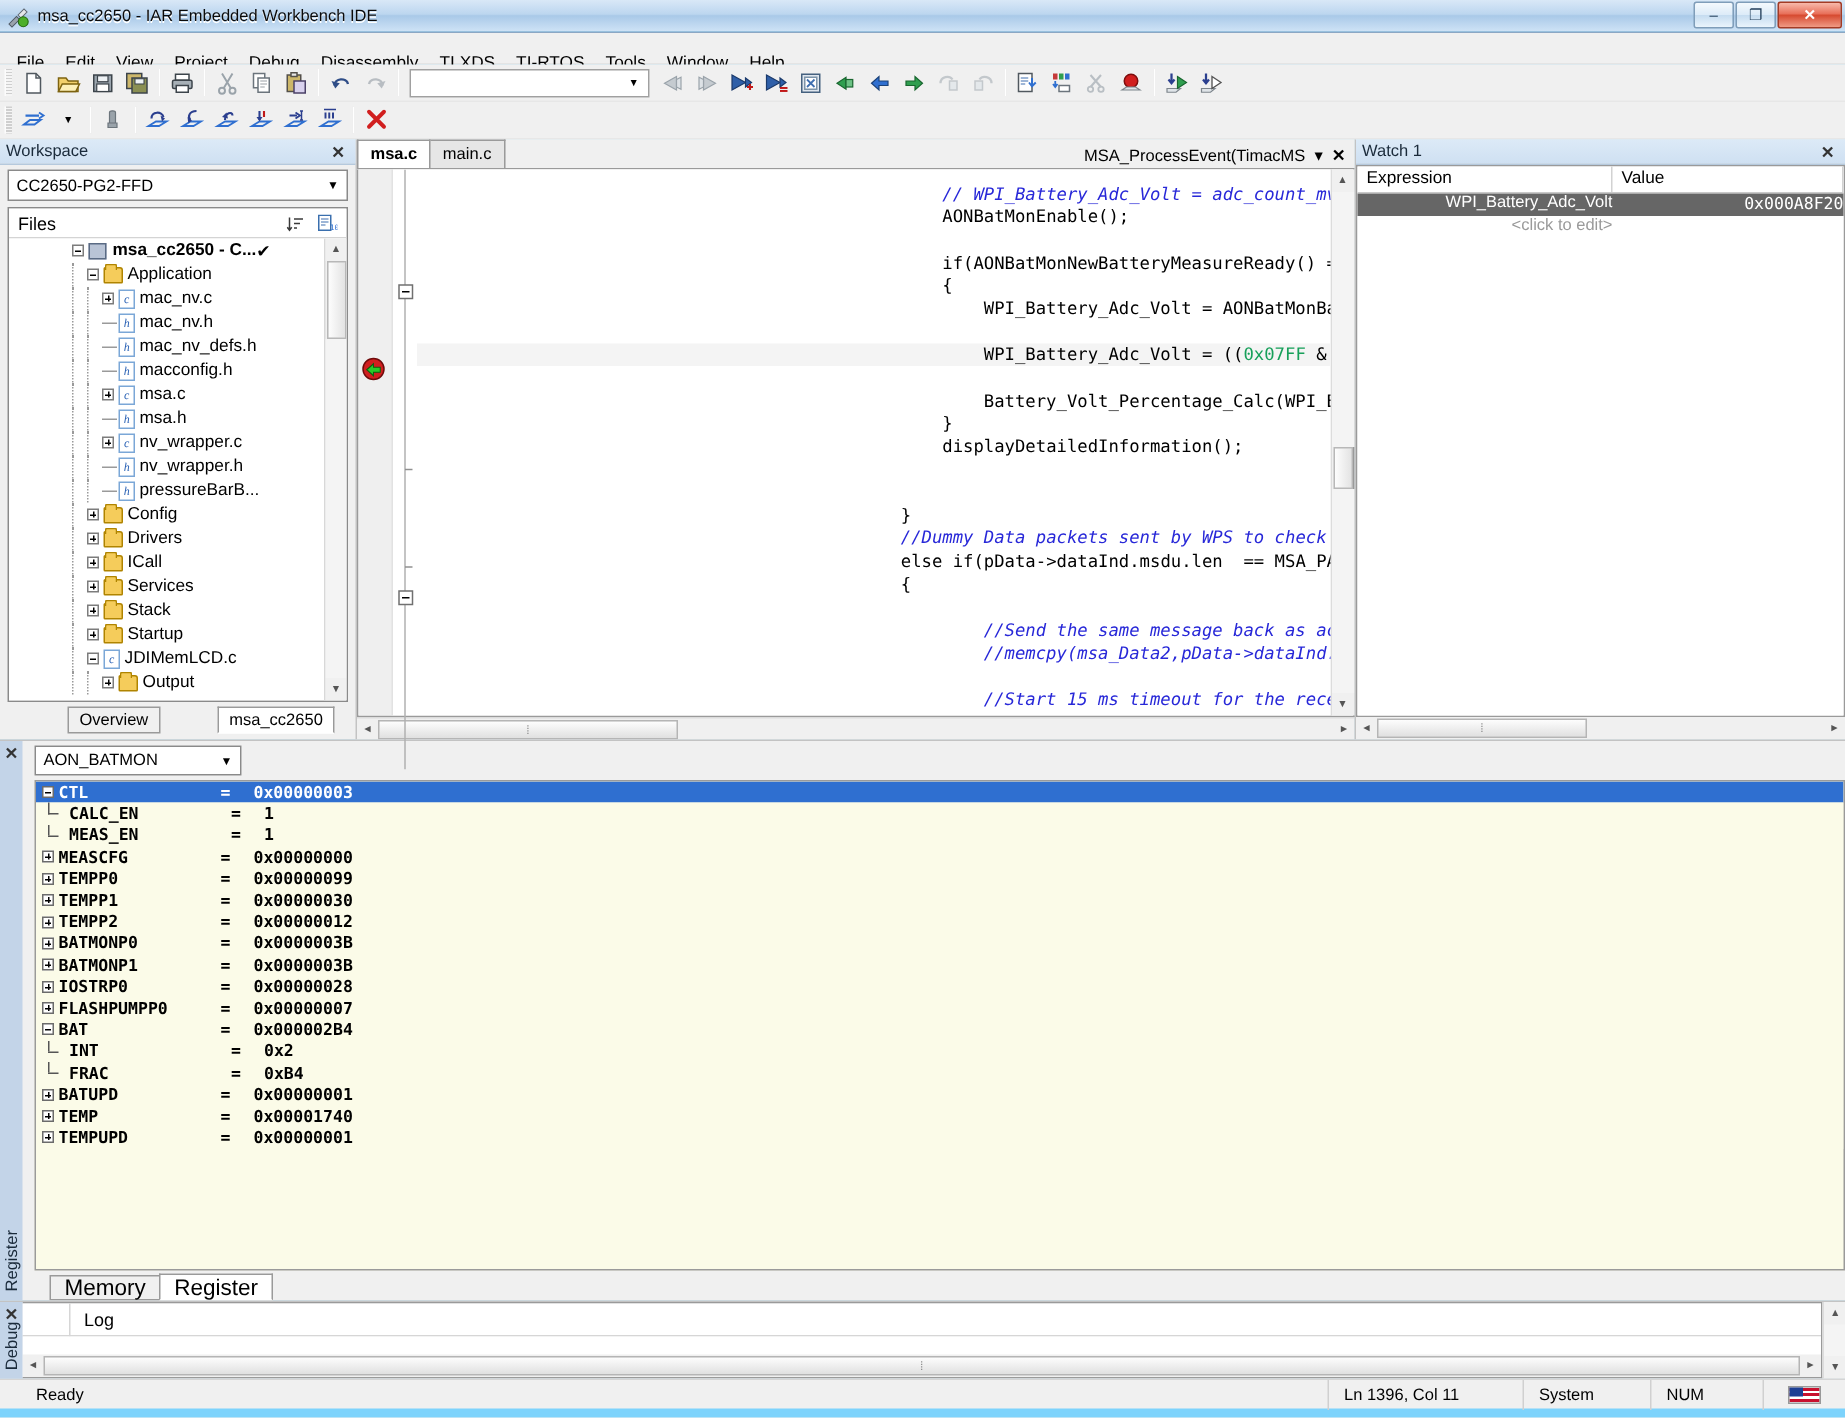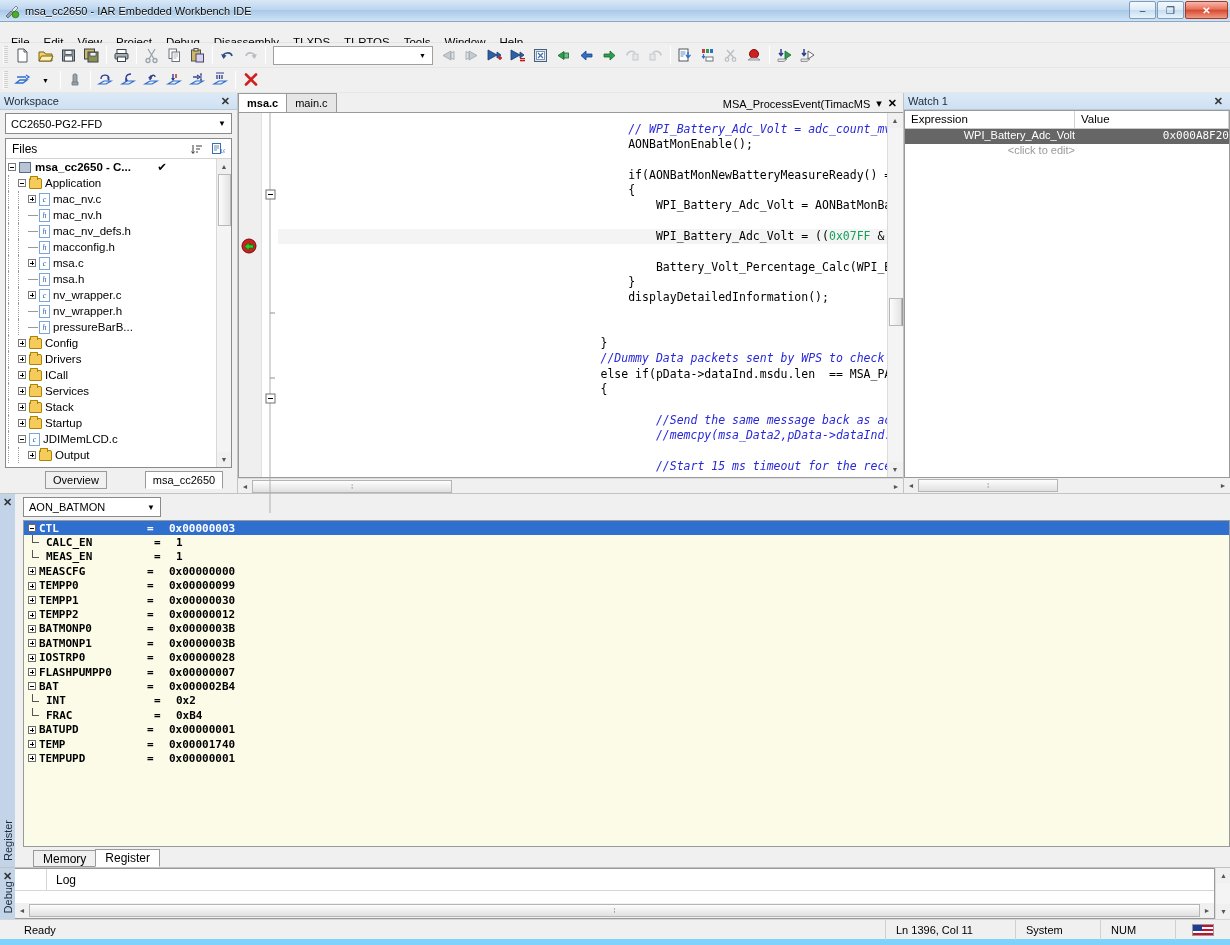--- a/index.html
+++ b/index.html
@@ -128,20 +128,21 @@
     height:20px; border-bottom:1px solid #d4d4d4;
     display:flex; align-items:center; padding-left:6px;
     font-size:12px; color:#000; background:#fff;
   }
   .ws-head .icons { margin-left:auto; display:flex; gap:8px; padding-right:6px; }
   .ws-body { flex:1; position:relative; overflow:hidden; background:#fff; }
   .treerow {
     height:16px; display:flex; align-items:center;
     font-size:11.5px; color:#000; white-space:nowrap;
     padding-left:2px;
+    margin-left:40px;
   }
   .tw { display:inline-block; width:8px; height:8px; border:1px solid #7c7c7c;
         background:#fff; position:relative; margin-right:3px; flex:0 0 auto;}
   .tw::before { content:''; position:absolute; left:1px; top:3px; width:4px; height:1px; background:#000;}
   .tw.plus::after { content:''; position:absolute; left:3px; top:1px; width:1px; height:4px; background:#000;}
   .spacer { display:inline-block; flex:0 0 auto; }
   .dash { display:inline-block; width:10px; border-top:1px solid #9a9a9a; margin-right:1px; flex:0 0 auto;}
   .vline { display:inline-block; width:1px; height:16px; border-left:1px dotted #9a9a9a; flex:0 0 auto;}
   .folder {
     width:13px;height:11px;flex:0 0 auto;margin-right:3px;
@@ -261,21 +262,21 @@
   .rtree { width:18px; flex:0 0 auto; position:relative; height:14.4px;}
   .rtree.branch::before{content:'';position:absolute;left:8px;top:0;bottom:7px;border-left:1px solid #555;}
   .rtree.branch::after{content:'';position:absolute;left:8px;top:7px;width:7px;border-top:1px solid #555;}
   .rtree.last::before{content:'';position:absolute;left:8px;top:0;height:7px;border-left:1px solid #555;}
   .rtree.last::after{content:'';position:absolute;left:8px;top:7px;width:7px;border-top:1px solid #555;}
   .rname { width:108px; white-space:nowrap; overflow:hidden;}
   .req { width:22px; }
   .rval { flex:1; white-space:nowrap;}
   .reg-tabs { height:20px; display:flex; align-items:flex-end; padding-left:18px; flex:0 0 auto;}
   .reg-tab {
-    height:17px; padding:0 9px; font-size:12px; display:flex;align-items:center;
+    height:17px; padding:0 9px; font-size:15px; display:flex;align-items:center;
     border:1px solid #9a9a9a; background:#f0f0f0; margin-right:-1px;
   }
   .reg-tab.active{ background:#fff; border-bottom-color:#fff; height:18px;}
 
   
   .debugpanel { flex:0 0 auto; height:52px; display:flex; background:#f0f0f0; border-top:1px solid #c3c3c3;}
   .dbg-main{flex:1; display:flex;flex-direction:column; min-width:0; border:1px solid #9a9a9a; border-left:none;}
   .dbg-head{height:22px; background:#fff; border-bottom:1px solid #d6d6d6; display:flex; align-items:center;}
   .dbg-col { width:32px; border-right:1px solid #d6d6d6; height:22px;}
   .dbg-title{ padding-left:9px; font-size:12px;}

